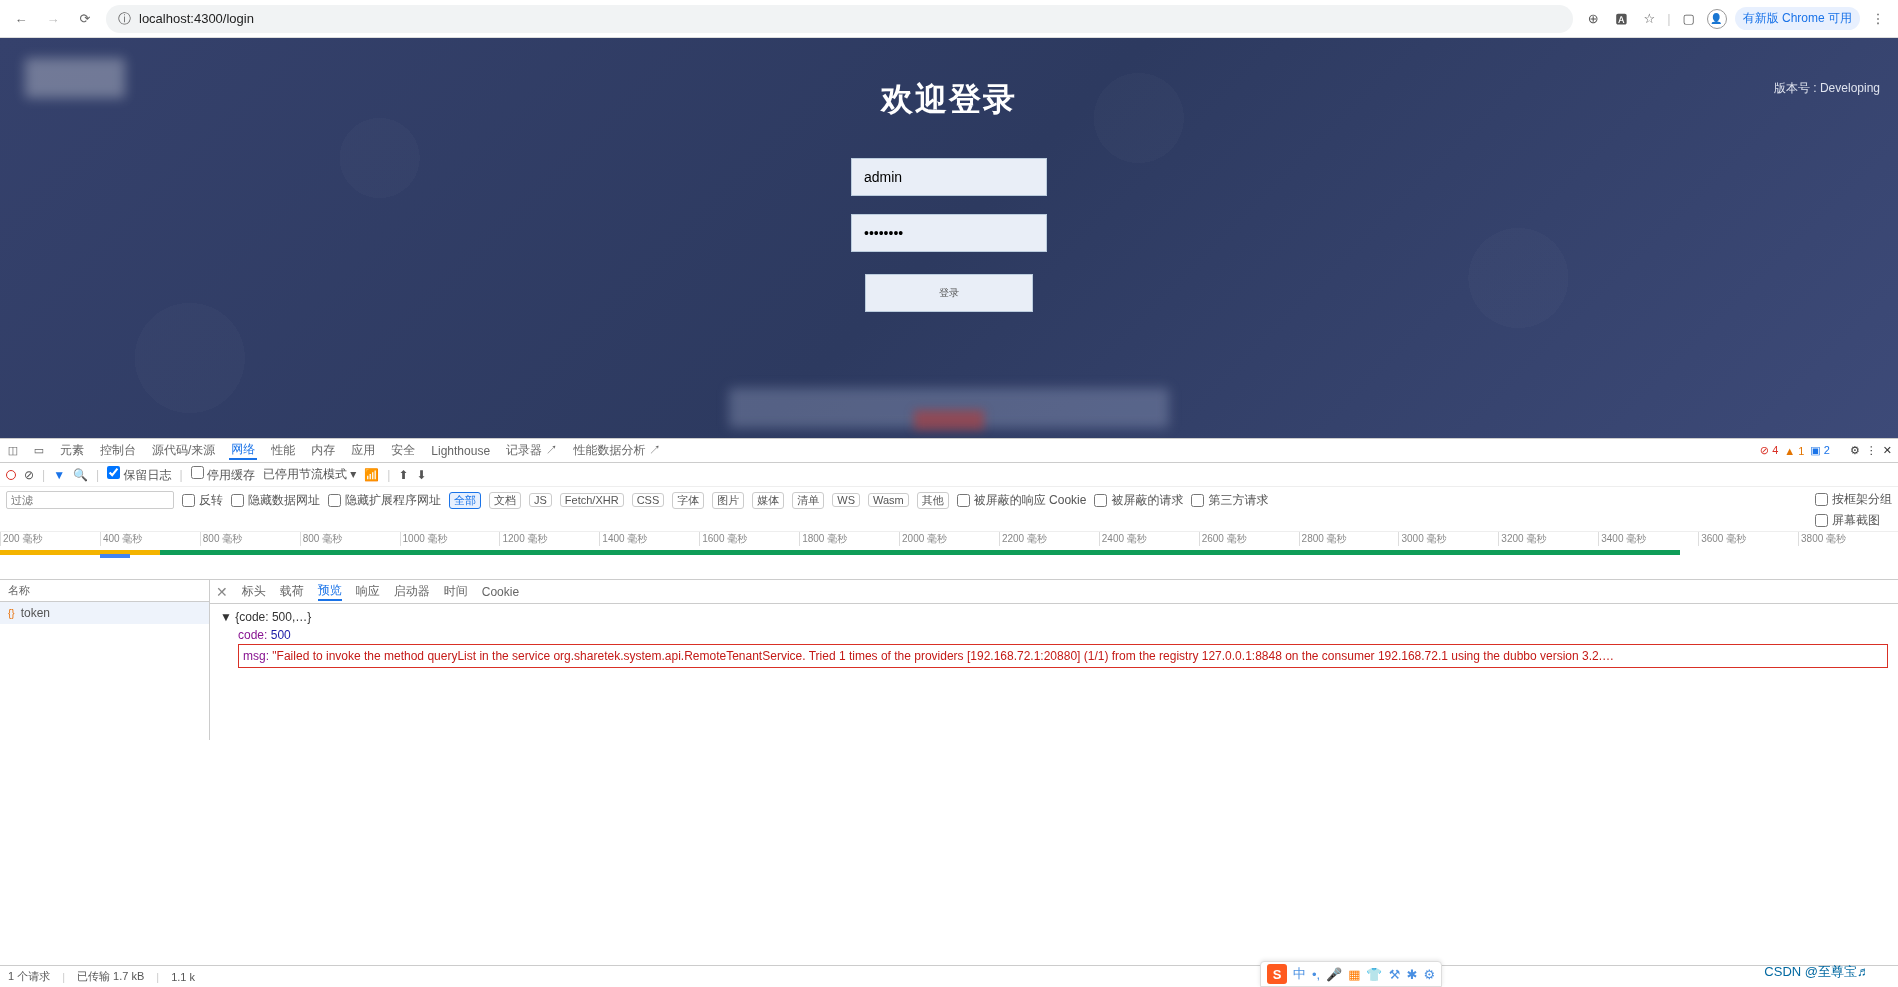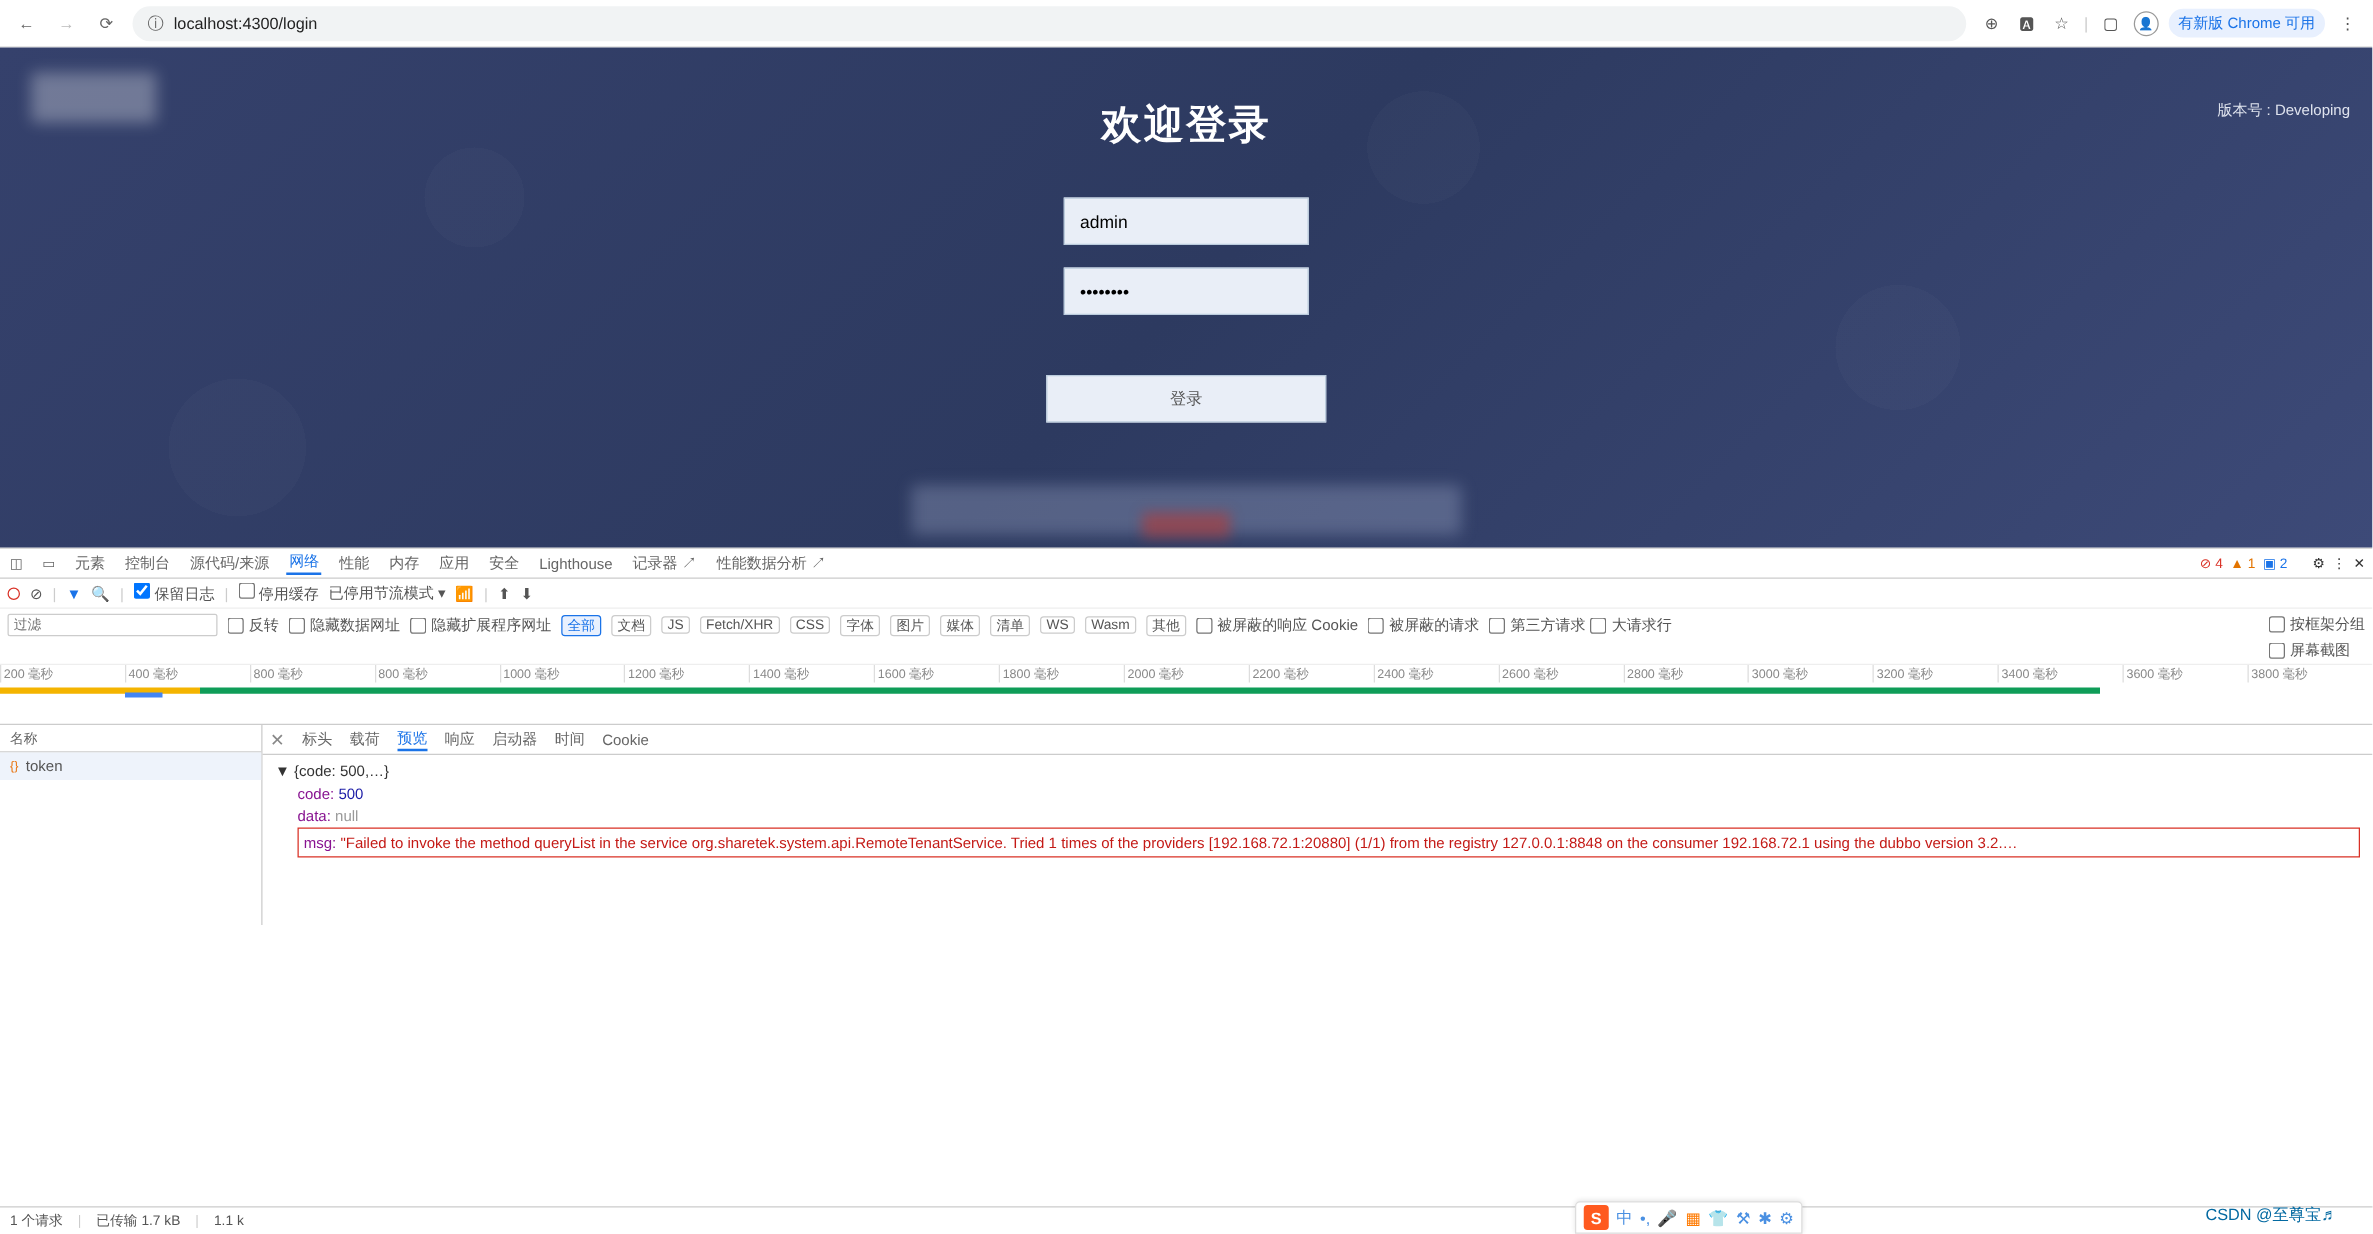--- a/index.html
+++ b/index.html
@@ -17,21 +17,21 @@
 .chrome-badge { background:#e8f0fe; color:#1a73e8; font-size:12px; padding:3px 8px; border-radius:12px; }
 
 
 .page { height:400px; background:linear-gradient(135deg,#35416c 0%,#2d3a60 50%,#3d4a78 100%); position:relative; display:flex; flex-direction:column; align-items:center; padding-top:40px; overflow:hidden; }
 .page::before { content:""; position:absolute; inset:0; background:radial-gradient(circle at 20% 30%, rgba(255,255,255,.02) 0 40px, transparent 40px), radial-gradient(circle at 80% 60%, rgba(255,255,255,.02) 0 50px, transparent 50px), radial-gradient(circle at 60% 20%, rgba(255,255,255,.02) 0 45px, transparent 45px), radial-gradient(circle at 10% 80%, rgba(255,255,255,.02) 0 55px, transparent 55px); }
 .logo-blur { position:absolute; left:25px; top:20px; width:100px; height:40px; background:rgba(255,255,255,.3); filter:blur(6px); border-radius:3px; }
 .version { position:absolute; right:18px; top:42px; color:#dfe3ee; font-size:12px; }
 .page h1 { color:#fff; font-size:32px; font-weight:bold; letter-spacing:2px; text-align:center; margin-bottom:36px; z-index:1; }
 .page input { width:196px; height:38px; border:1px solid #bcd; background:#e9eef7; padding:0 12px; font-size:14px; outline:none; z-index:1; }
 .page input + input { margin-top:18px; }
-.page .login-btn { width:224px; height:38px; margin-top:48px; background:#e9eef7; border:1px solid #bcd; color:#555; font-size:13px; display:flex; align-items:center; justify-content:center; cursor:pointer; z-index:1; }
+.page .login-btn { width:168px; height:38px; margin-top:22px; background:#e9eef7; border:1px solid #bcd; color:#555; font-size:10px; display:flex; align-items:center; justify-content:center; cursor:pointer; z-index:1; }
 .footer-blur { position:absolute; bottom:10px; left:50%; transform:translateX(-50%); width:440px; height:40px; background:rgba(180,190,220,.3); filter:blur(6px); border-radius:4px; }
 .footer-red { position:absolute; bottom:8px; left:50%; transform:translateX(-50%); width:70px; height:20px; background:rgba(200,50,40,.5); filter:blur(5px); }
 
 
 .devtools { border-top:1px solid #ccc; font-size:12px; color:#333; }
 .dt-tabs { height:24px; display:flex; align-items:center; border-bottom:1px solid #ccc; padding:0 6px; gap:12px; }
 .dt-tabicon { width:14px; height:14px; color:#666; display:flex; align-items:center; justify-content:center; font-size:11px; }
 .dt-tab { font-size:12px; color:#666; cursor:pointer; padding:0 2px; }
 .dt-tab.active { color:#1a73e8; border-bottom:2px solid #1a73e8; }
 .dt-right { margin-left:auto; display:flex; align-items:center; gap:6px; font-size:11px; }
@@ -200,24 +200,20 @@
           </label>
         <label>
             <input type="checkbox" style=""> 
             <span>被屏蔽的请求</span>
           </label>
         <label>
             <input type="checkbox" style=""> 
             <span>第三方请求</span>
           </label>
       </div>
-      <label>
-          <input type="checkbox" style=""> 
-          <span>大请求行</span>
-        </label>
     </div>
     <div class="right-col">
       <label>
           <input type="checkbox" style=""> 
           <span>按框架分组</span>
         </label>
       <label>
           <input type="checkbox" style=""> 
           <span>屏幕截图</span>
         </label>
@@ -266,21 +262,20 @@
         <span class="dtab">载荷</span>
         <span class="dtab active">预览</span>
         <span class="dtab">响应</span>
         <span class="dtab">启动器</span>
         <span class="dtab">时间</span>
         <span class="dtab">Cookie</span>
       </div>
       <div class="json-view">
         <div>▼ <span>{code: 500,…}</span></div>
         <div style="padding-left:18px"><span class="k">code:</span> <span class="n">500</span></div>
-        <div style="padding-left:18px"><span class="k">data:</span> <span class="nl">null</span></div>
         <div class="msg-box" style="margin-left:18px">
           <span class="k">msg:</span> <span class="s">"Failed to invoke the method queryList in the service org.sharetek.system.api.RemoteTenantService. Tried 1 times of the providers [192.168.72.1:20880] (1/1) from the registry 127.0.0.1:8848 on the consumer 192.168.72.1 using the dubbo version 3.2.…</span>
         </div>
       </div>
     </div>
   </div>
 </div>
 
 <div class="status-bar">
   <span>1 个请求</span>

